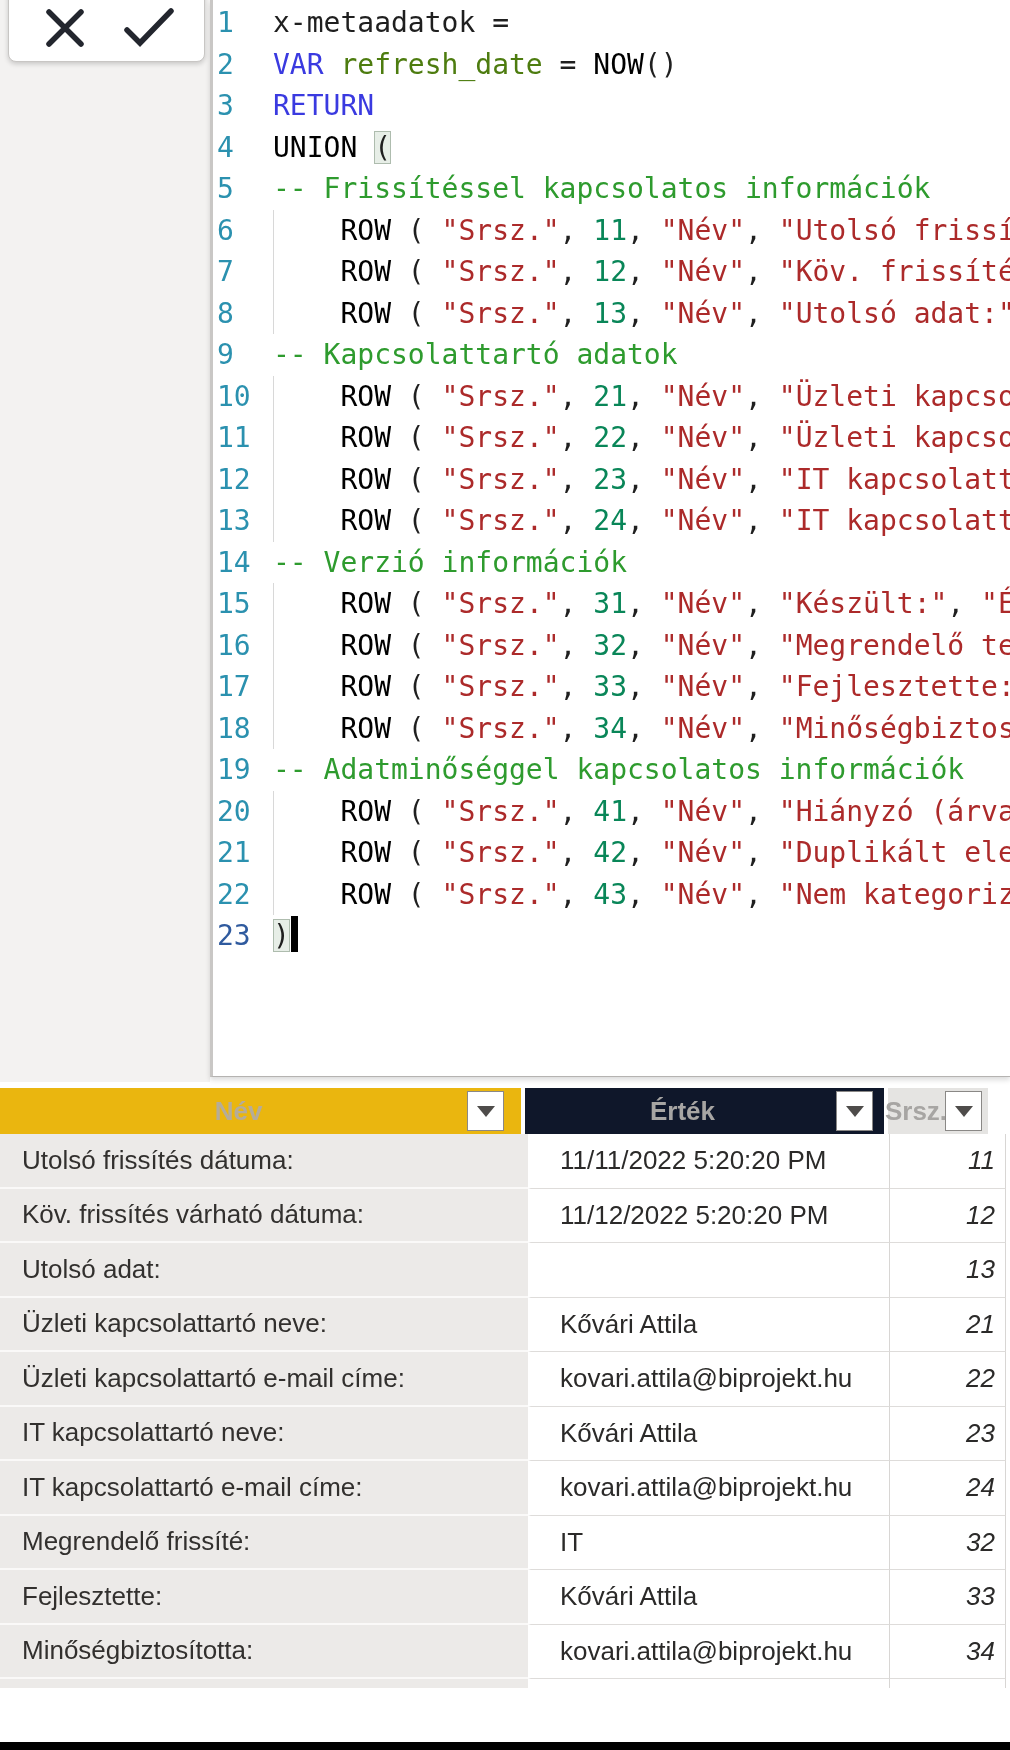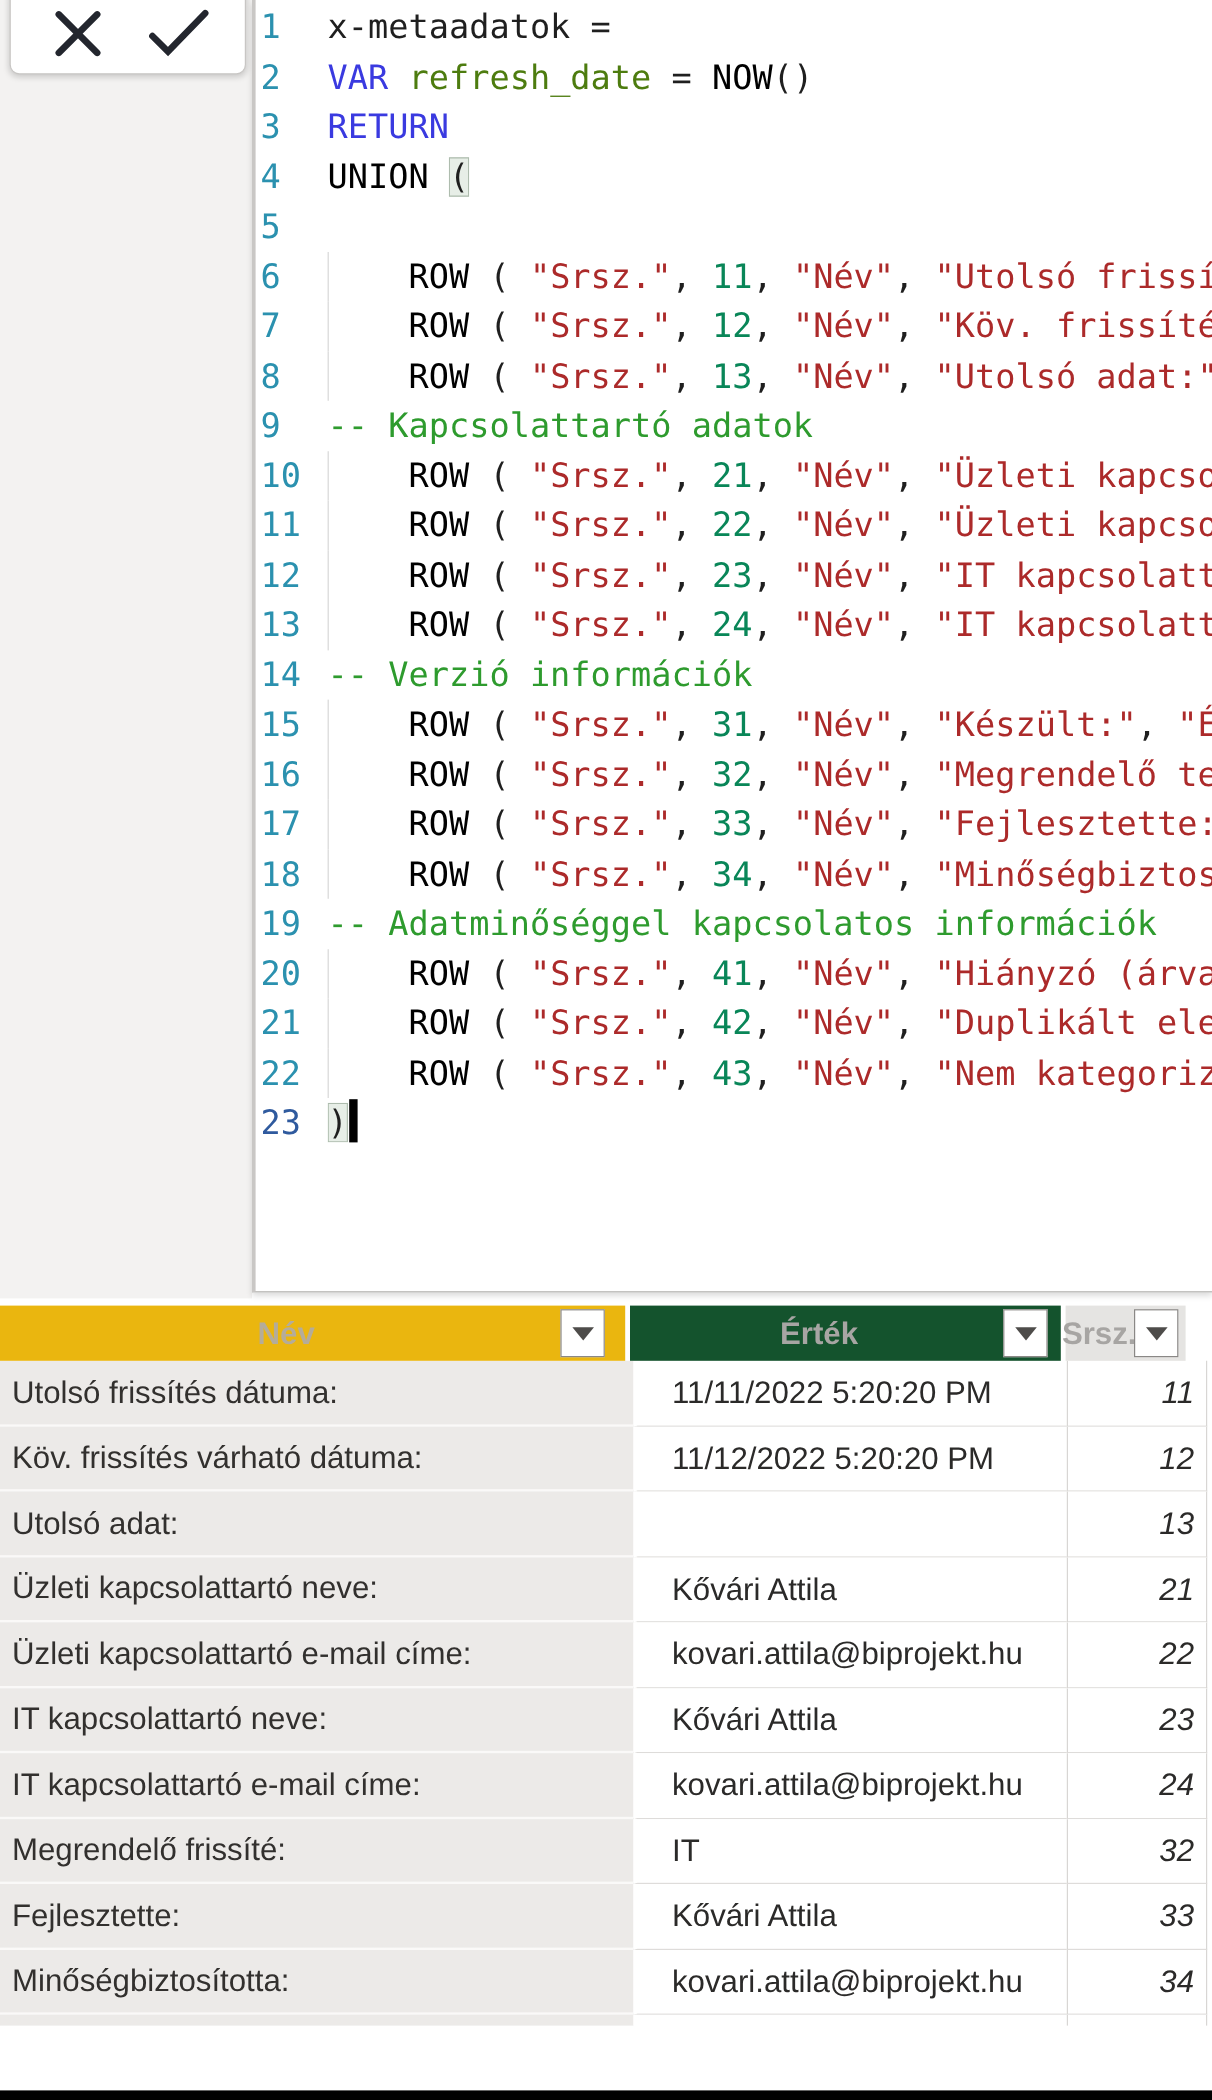--- a/index.html
+++ b/index.html
@@ -39,37 +39,37 @@
   .tk-brk { color:#1F1F1F; background:#E7EEE7; box-shadow:0 0 0 1px #AEBCAE inset; }
   .caret { display:inline-block; width:7px; height:36px; background:#000;
            vertical-align:middle; margin-left:1px; margin-top:-6px; }
 
   
   .grid { position:absolute; left:0; top:1088px; width:1010px; }
   .grid-header { display:flex; height:46px; background:#ffffff; }
   .hcell { position:relative; display:flex; align-items:center; justify-content:center;
            font-size:26px; font-weight:bold; }
   .hcell.nev   { width:521px; background:#EAB60F; color:#B5AC99; margin-right:4px; }
-  .hcell.ertek { width:359px; background:#14532d; color:#A7A5A3; margin-right:4px; }
+  .hcell.ertek { width:359px; background:#0f172a; color:#A7A5A3; margin-right:4px; }
   .hcell.srsz  { width:100px; background:#E5E4E2; color:#A7A5A3; }
   .hcell .hlabel { margin-right:44px; }
   .drop-btn { position:absolute; top:3px; width:37px; height:40px; background:#ffffff;
               border:1px solid #8A8886; display:flex; align-items:center; justify-content:center;
               cursor:pointer; }
   .hcell.nev   .drop-btn { right:17px; }
   .hcell.ertek .drop-btn { right:11px; }
   .hcell.srsz  .drop-btn { right:6px; }
   .tri-down { width:0; height:0; border-left:9px solid transparent; border-right:9px solid transparent;
               border-top:11px solid #4E4C4A; }
 
   .grid-body { }
   .trow { display:flex; height:54.5px; }
   .tcell { display:flex; align-items:center; font-size:26px; color:#32302E; overflow:hidden; }
   .tcell.nev   { width:528px; background:#ECEAE8; border-bottom:2px solid #FAF9F8;
-                 padding-left:10px; }
+                 padding-left:22px; }
   .tcell.ertek { width:361px; background:#ffffff; border-left:3px solid #ffffff;
                  border-bottom:1px solid #DEDCDA; padding-left:29px; color:#2B2A29; }
   .tcell.srsz  { width:117px; background:#ffffff; border-left:1px solid #D8D6D4;
                  border-right:1px solid #D8D6D4; border-bottom:1px solid #DEDCDA;
                  justify-content:flex-end; padding-right:10px; font-style:italic; color:#2B2A29; }
   .trow.partial { height:8.5px; }
   .trow.partial .tcell { border-bottom:none; }
 
   .bottom-bar { position:absolute; left:0; top:1742px; width:1010px; height:8px; background:#000000; }
 </style>
@@ -94,21 +94,21 @@
         </svg>
       </span>
     </button>
   </div>
 
   <div class="editor" id="editor">
       <div class="code-line"><span class="lineno">1</span><span class="tk-pl">x-metaadatok =</span></div>
       <div class="code-line"><span class="lineno">2</span><span class="tk-kw">VAR</span><span class="tk-pl"> </span><span class="tk-var">refresh_date</span><span class="tk-pl"> = </span><span class="tk-fn">NOW</span><span class="tk-pl">()</span></div>
       <div class="code-line"><span class="lineno">3</span><span class="tk-kw">RETURN</span></div>
       <div class="code-line"><span class="lineno">4</span><span class="tk-fn">UNION</span><span class="tk-pl"> </span><span class="tk-brk">(</span></div>
-      <div class="code-line"><span class="lineno">5</span></div>
+      <div class="code-line"><span class="lineno">5</span><span class="tk-com">-- Frissítéssel kapcsolatos információk</span></div>
       <div class="code-line indent"><span class="lineno">6</span><span class="tk-pl">    </span><span class="tk-fn">ROW</span><span class="tk-pl"> ( </span><span class="tk-str">"Srsz."</span><span class="tk-pl">, </span><span class="tk-num">11</span><span class="tk-pl">, </span><span class="tk-str">"Név"</span><span class="tk-pl">, </span><span class="tk-str">"Utolsó frissít</span></div>
       <div class="code-line indent"><span class="lineno">7</span><span class="tk-pl">    </span><span class="tk-fn">ROW</span><span class="tk-pl"> ( </span><span class="tk-str">"Srsz."</span><span class="tk-pl">, </span><span class="tk-num">12</span><span class="tk-pl">, </span><span class="tk-str">"Név"</span><span class="tk-pl">, </span><span class="tk-str">"Köv. frissíté</span></div>
       <div class="code-line indent"><span class="lineno">8</span><span class="tk-pl">    </span><span class="tk-fn">ROW</span><span class="tk-pl"> ( </span><span class="tk-str">"Srsz."</span><span class="tk-pl">, </span><span class="tk-num">13</span><span class="tk-pl">, </span><span class="tk-str">"Név"</span><span class="tk-pl">, </span><span class="tk-str">"Utolsó adat:"</span></div>
       <div class="code-line"><span class="lineno">9</span><span class="tk-com">-- Kapcsolattartó adatok</span></div>
       <div class="code-line indent"><span class="lineno">10</span><span class="tk-pl">    </span><span class="tk-fn">ROW</span><span class="tk-pl"> ( </span><span class="tk-str">"Srsz."</span><span class="tk-pl">, </span><span class="tk-num">21</span><span class="tk-pl">, </span><span class="tk-str">"Név"</span><span class="tk-pl">, </span><span class="tk-str">"Üzleti kapcso</span></div>
       <div class="code-line indent"><span class="lineno">11</span><span class="tk-pl">    </span><span class="tk-fn">ROW</span><span class="tk-pl"> ( </span><span class="tk-str">"Srsz."</span><span class="tk-pl">, </span><span class="tk-num">22</span><span class="tk-pl">, </span><span class="tk-str">"Név"</span><span class="tk-pl">, </span><span class="tk-str">"Üzleti kapcso</span></div>
       <div class="code-line indent"><span class="lineno">12</span><span class="tk-pl">    </span><span class="tk-fn">ROW</span><span class="tk-pl"> ( </span><span class="tk-str">"Srsz."</span><span class="tk-pl">, </span><span class="tk-num">23</span><span class="tk-pl">, </span><span class="tk-str">"Név"</span><span class="tk-pl">, </span><span class="tk-str">"IT kapcsolatt</span></div>
       <div class="code-line indent"><span class="lineno">13</span><span class="tk-pl">    </span><span class="tk-fn">ROW</span><span class="tk-pl"> ( </span><span class="tk-str">"Srsz."</span><span class="tk-pl">, </span><span class="tk-num">24</span><span class="tk-pl">, </span><span class="tk-str">"Név"</span><span class="tk-pl">, </span><span class="tk-str">"IT kapcsolatt</span></div>
       <div class="code-line"><span class="lineno">14</span><span class="tk-com">-- Verzió információk</span></div>
       <div class="code-line indent"><span class="lineno">15</span><span class="tk-pl">    </span><span class="tk-fn">ROW</span><span class="tk-pl"> ( </span><span class="tk-str">"Srsz."</span><span class="tk-pl">, </span><span class="tk-num">31</span><span class="tk-pl">, </span><span class="tk-str">"Név"</span><span class="tk-pl">, </span><span class="tk-str">"Készült:"</span><span class="tk-pl">, </span><span class="tk-str">"É</span></div>

